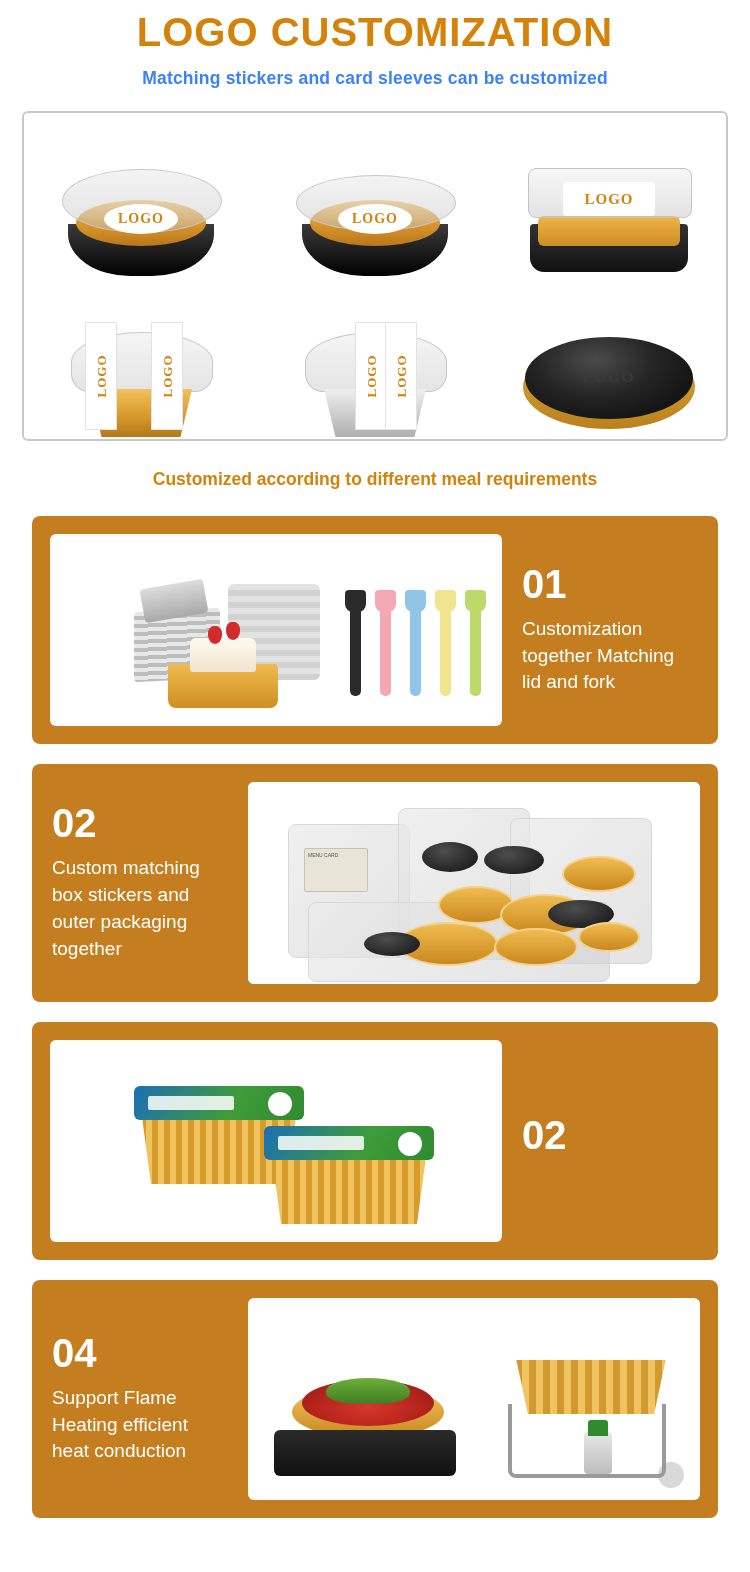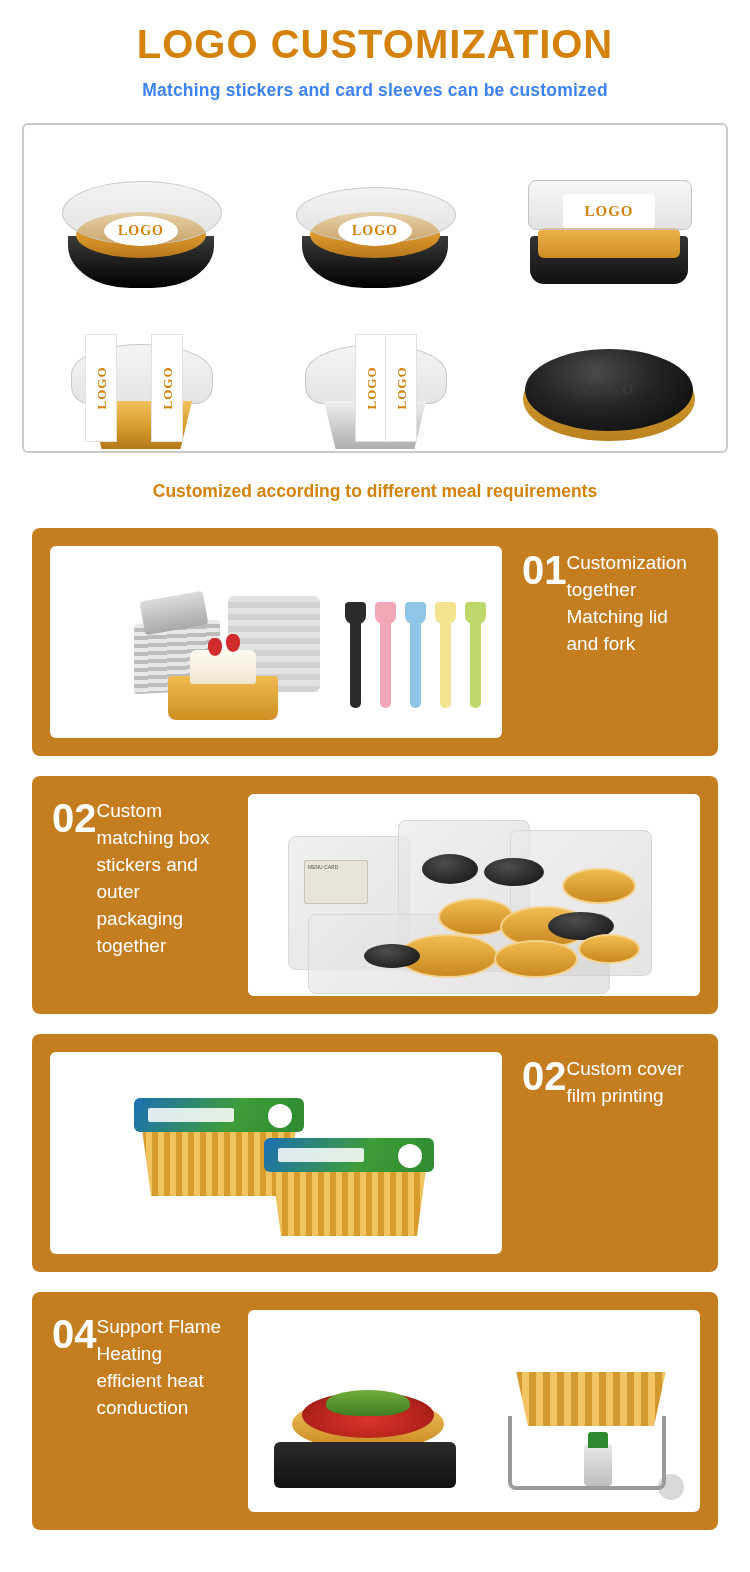--- a/index.html
+++ b/index.html
@@ -10,21 +10,21 @@
   body {
     width: 750px;
     height: 1572px;
     font-family: "Liberation Sans", sans-serif;
     overflow: hidden;
     position: relative;
   }
 
   
   .header {
-    padding-top: 22px;
+    padding-top: 10px;
     text-align: center;
   }
   .main-title {
     font-size: 40px;
     font-weight: bold;
     color: #d4820a;
     letter-spacing: 1px;
     line-height: 1.1;
   }
   .sub-title {
@@ -192,21 +192,21 @@
     border-radius: 6px;
     flex: 0 0 452px;
     position: relative;
     overflow: hidden;
     display: flex; align-items: center; justify-content: center;
   }
   .card .text {
     flex: 1 1 auto;
     color: #fff;
     display: flex;
-    flex-direction: row;
+    flex-direction: column;
     justify-content: center;
     padding: 4px 2px;
   }
   .card .num {
     font-size: 40px;
     font-weight: bold;
     line-height: 1;
     margin-bottom: 12px;
     color: #ffffff;
   }
@@ -491,21 +491,20 @@
         <div class="film-tray" style="left:214px;top:86px;">
           <div class="film-body"></div>
           <div class="film-top"></div>
           <div class="film-strip"></div>
           <div class="film-badge"></div>
         </div>
       </div>
     </div>
     <div class="text">
       <div class="num">02</div>
-      <div class="desc">Custom cover film printing</div>
     </div>
   </div>
 
   <div class="card c4">
     <div class="text">
       <div class="num">04</div>
       <div class="desc">Support Flame Heating efficient heat conduction</div>
     </div>
     <div class="photo">
       <div class="ph4">

